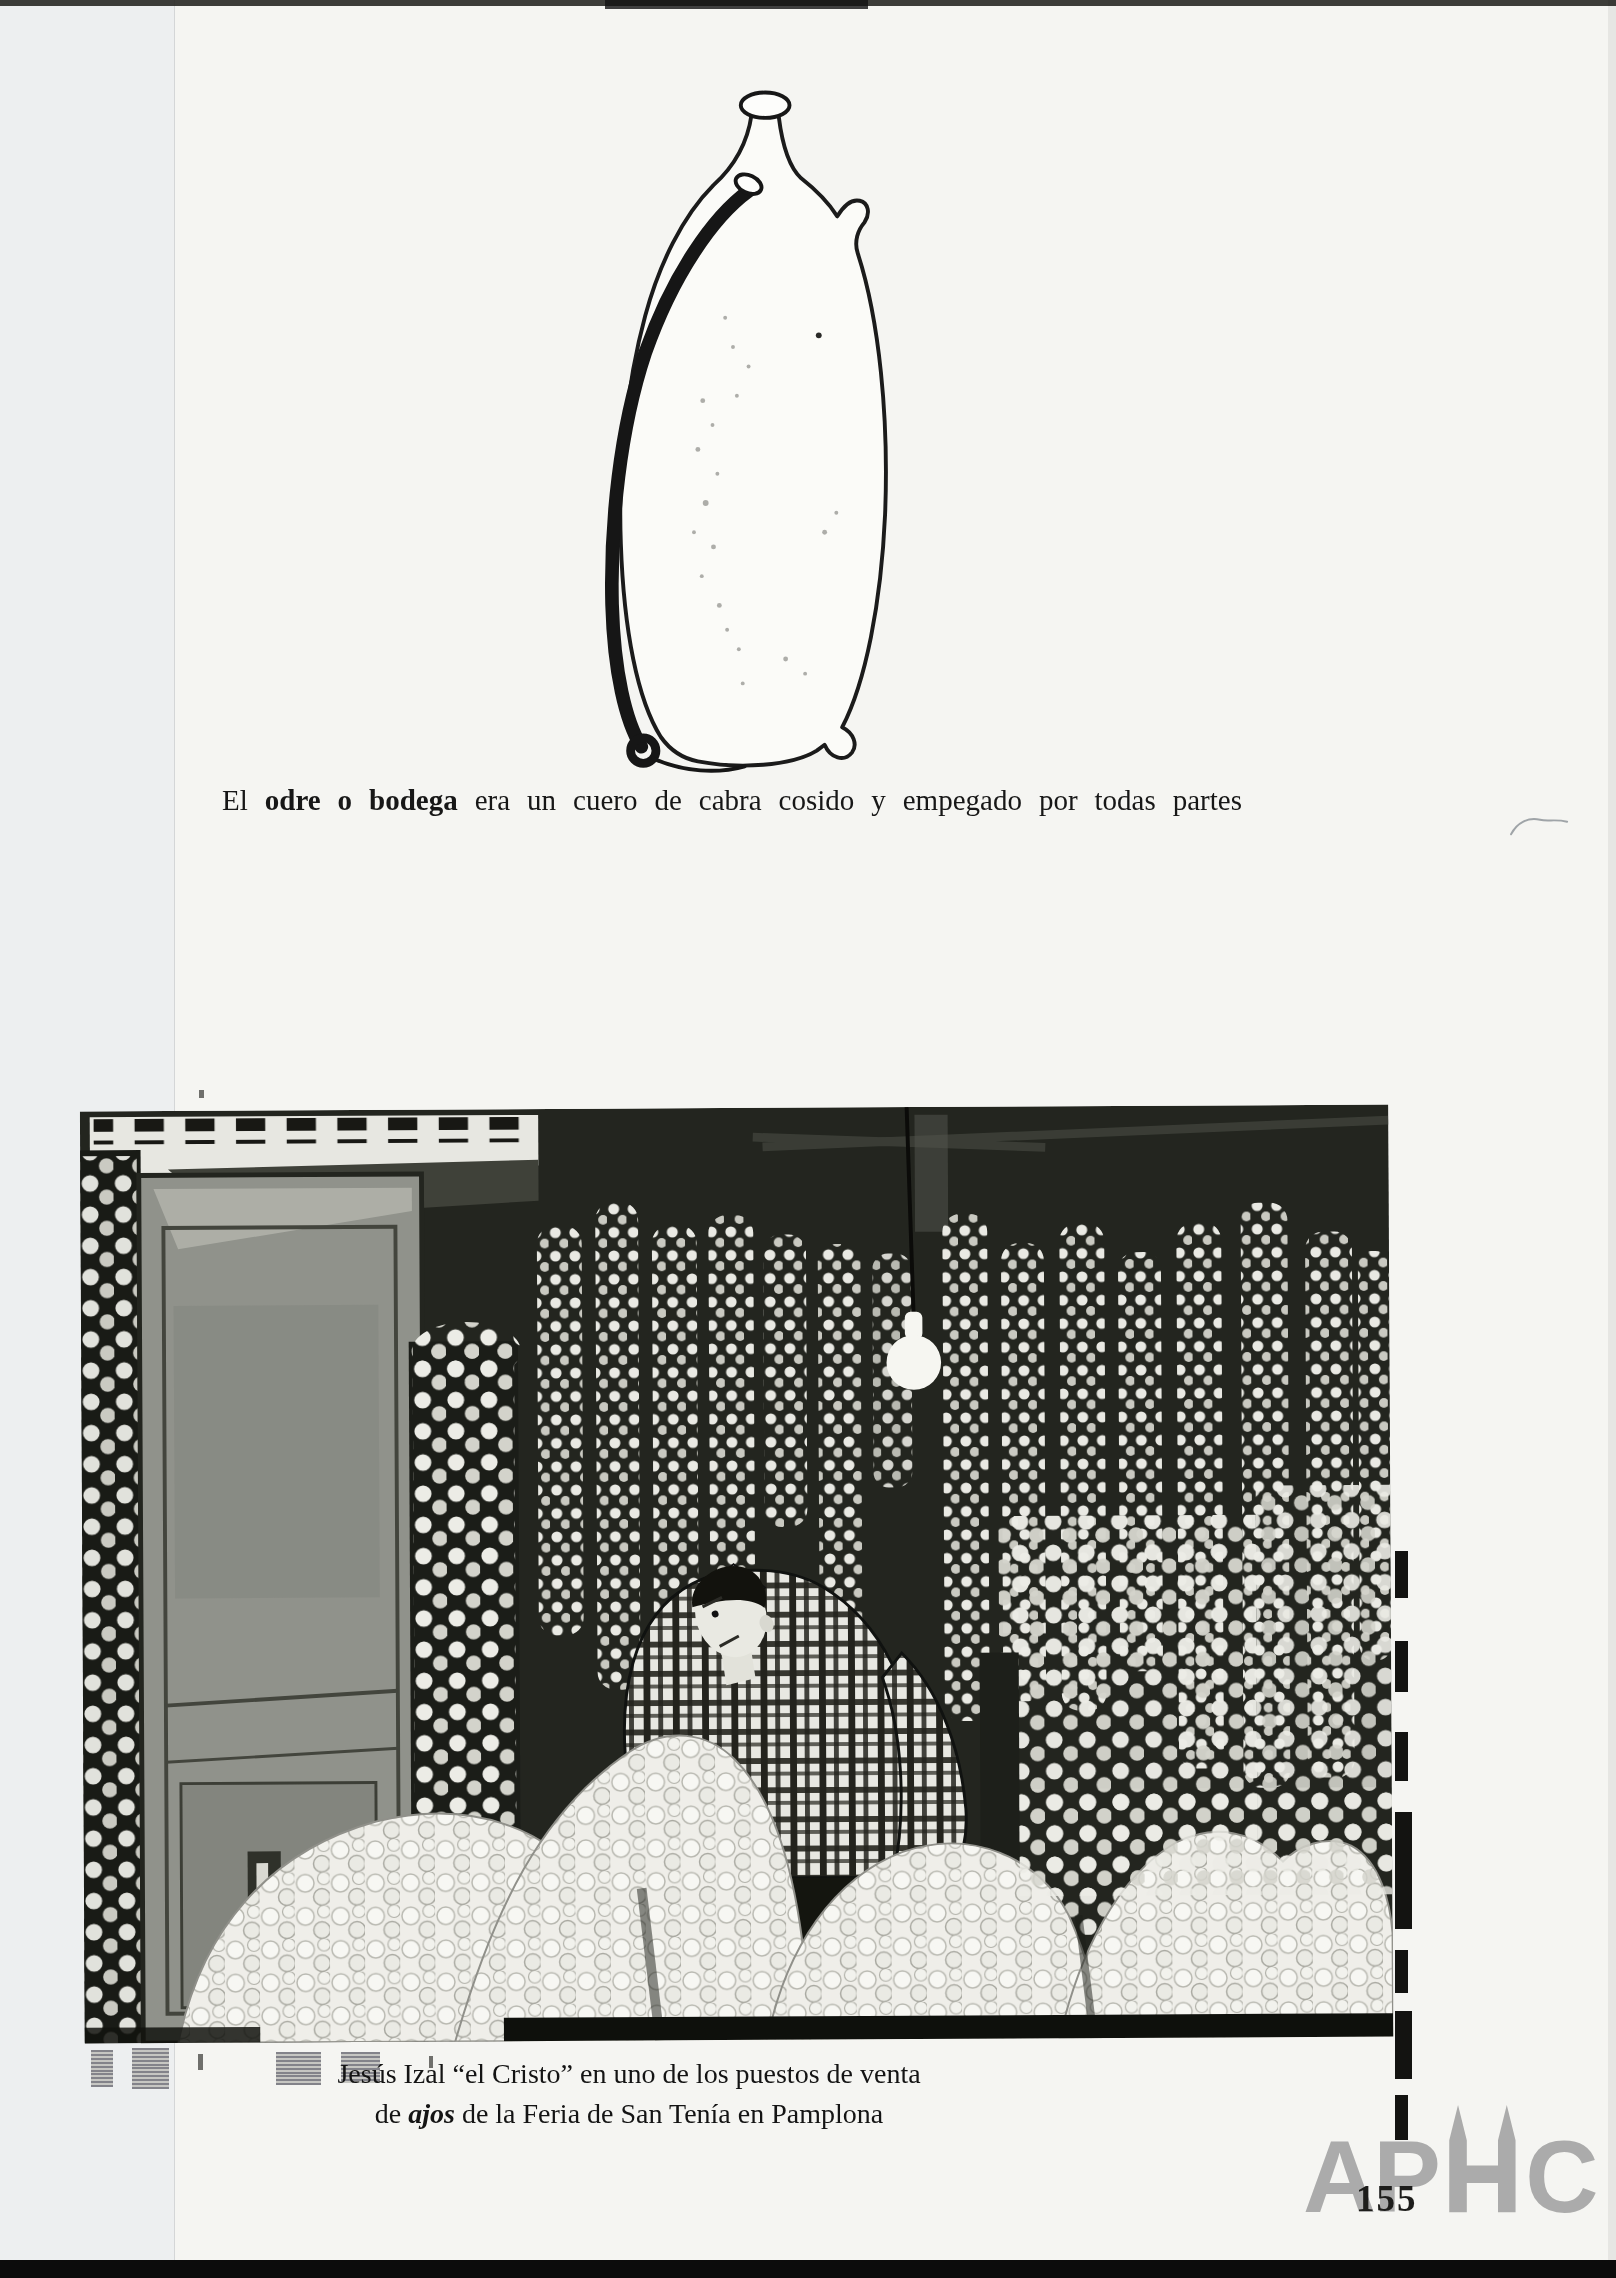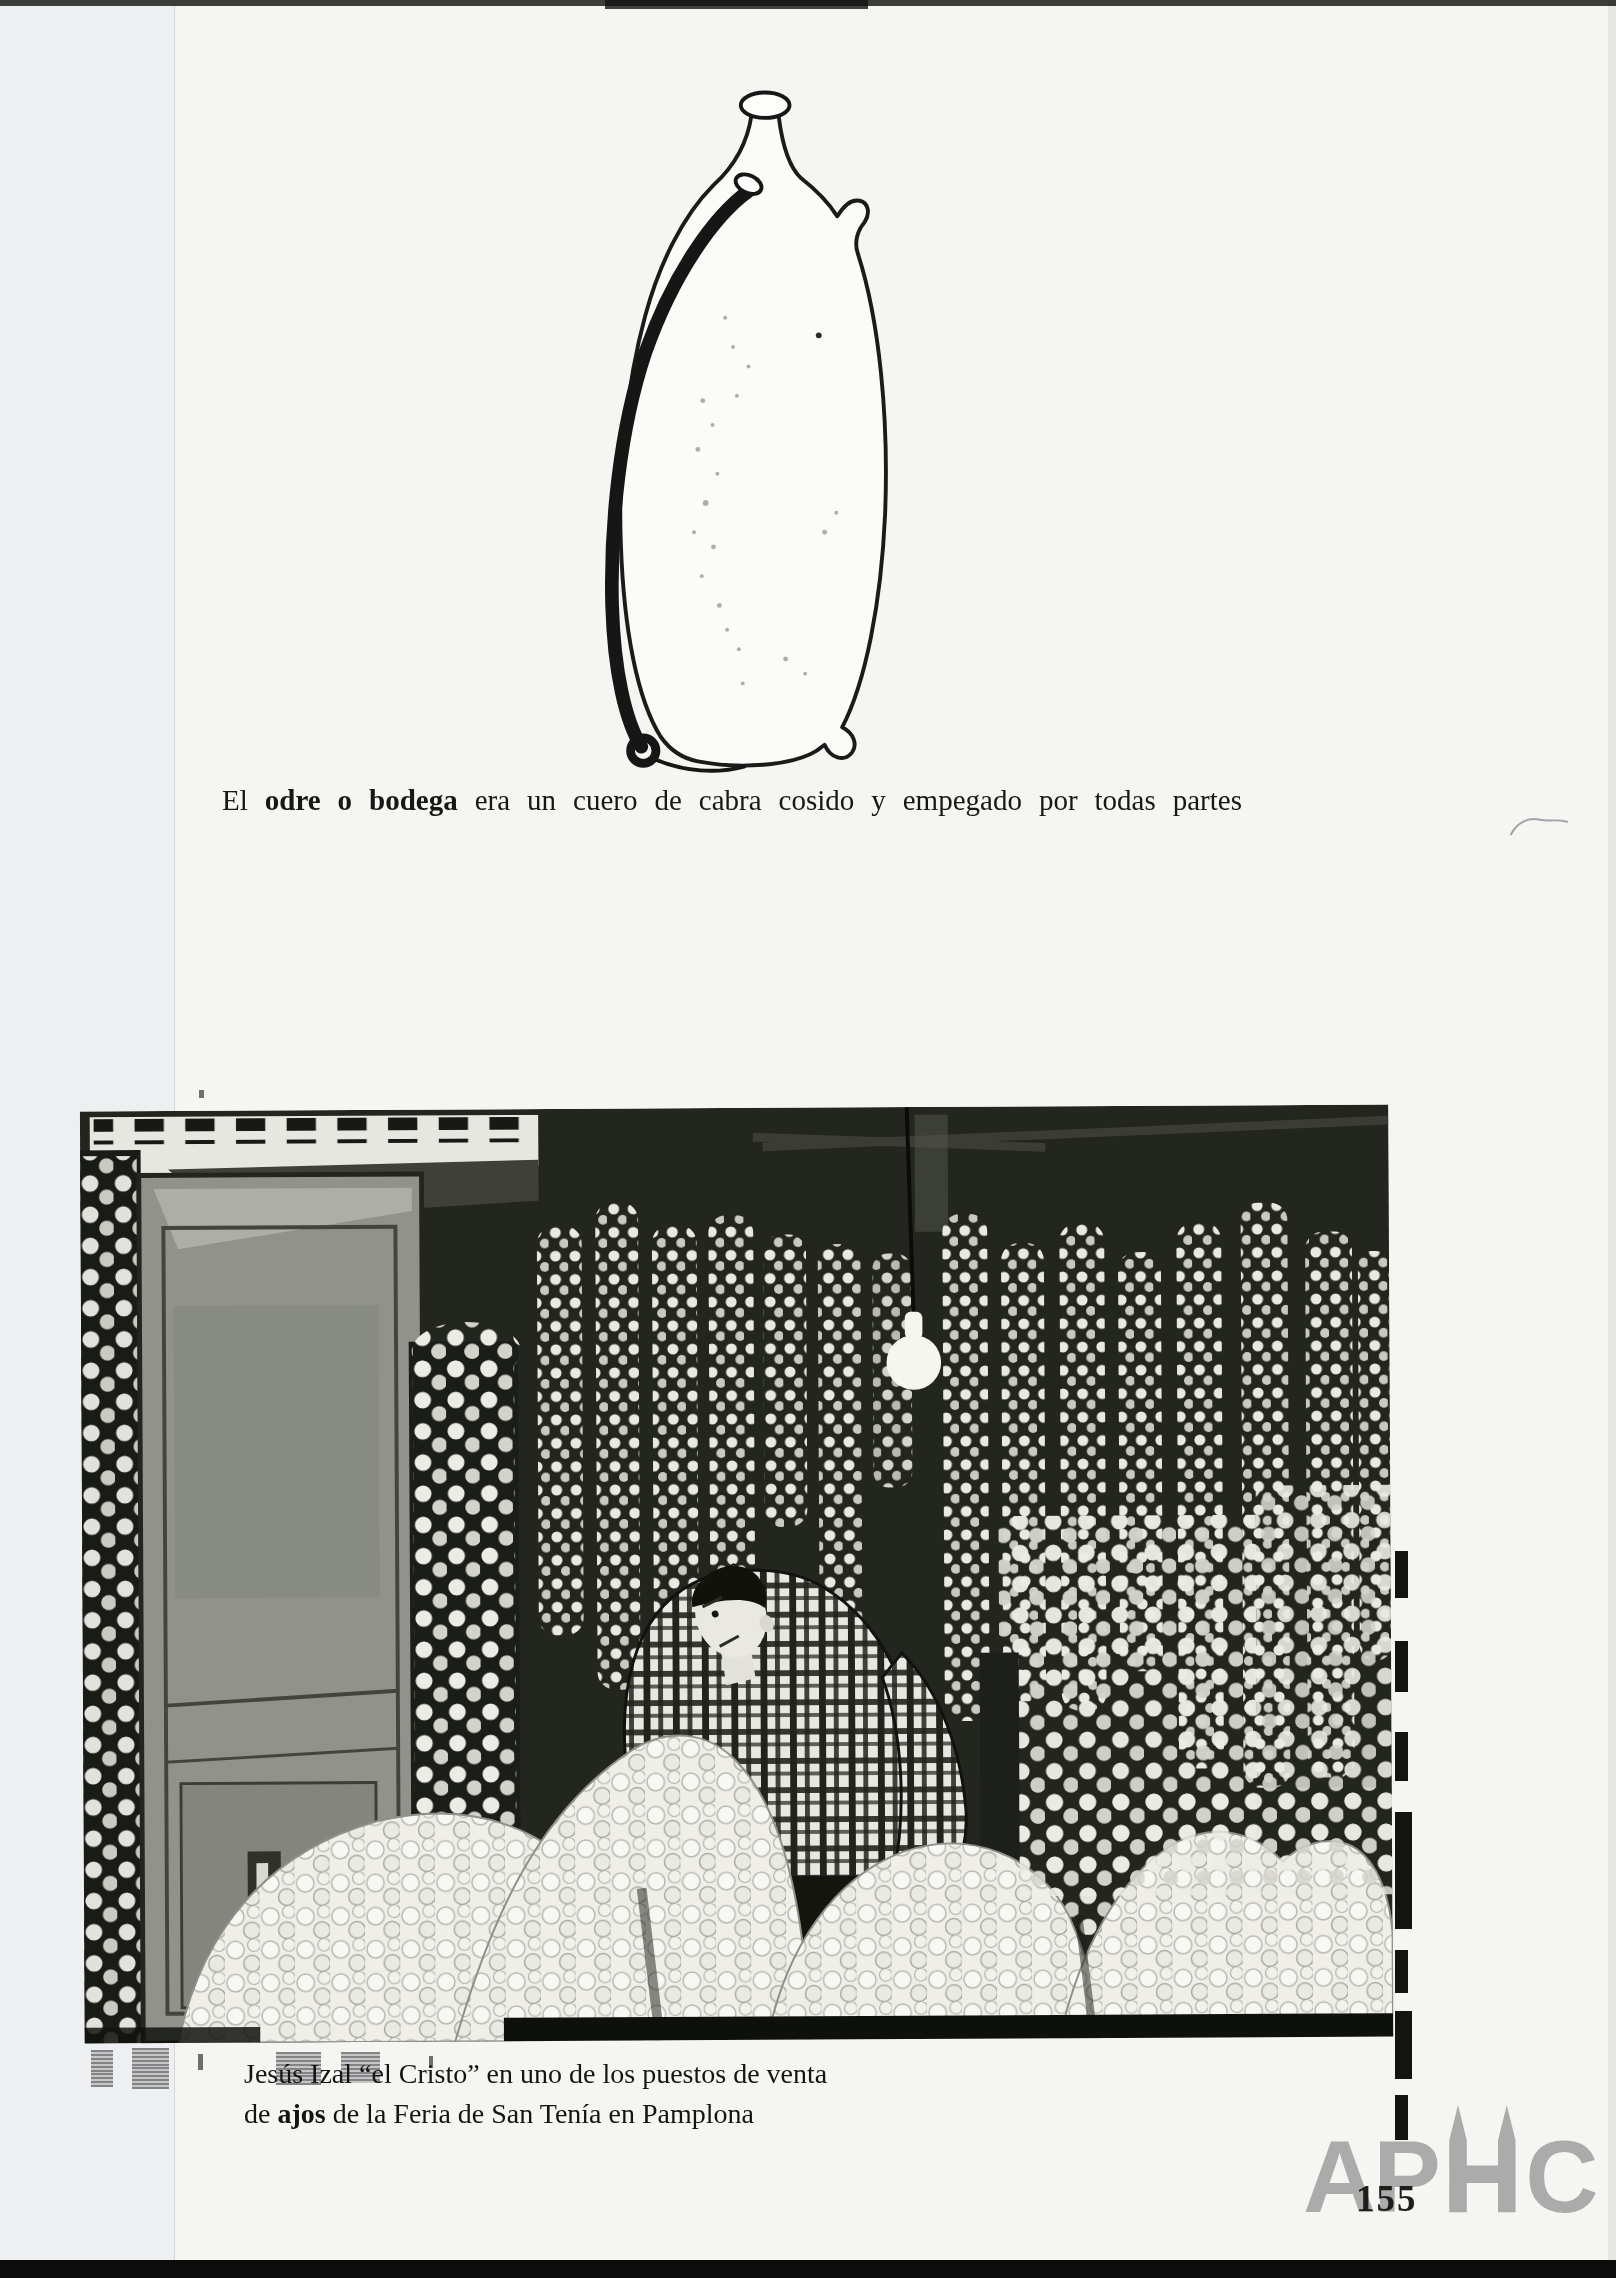--- a/index.html
+++ b/index.html
@@ -24,22 +24,22 @@
   .pline.j{text-align:justify;text-align-last:justify;}
   .pline b{font-weight:700;}
   
   .photo-wrap{left:82px;top:1108px;width:1309px;height:932px;transform:rotate(-0.3deg);}
   
   .hatch{background:repeating-linear-gradient(180deg,#83838a 0 2px,#c6c6c2 2px 3.9px);}
   .tickmark{background:#6f6f6c;}
   
   .rdash{left:1395px;width:12.7px;background:#131311;}
   
-  .caption{left:244px;top:2054px;width:770px;font-size:28px;line-height:40px;color:#141414;}
-  .caption b{font-weight:700;}
+  .caption{left:244px;top:2054px;width:770px;font-size:28px;line-height:40px;text-align:center;color:#141414;}
+  .caption b{font-weight:700;font-style:italic;}
   
   .watermark{left:1303px;top:2097px;}
   .pagenum{left:1356px;top:2177px;font-size:37px;font-weight:700;letter-spacing:2px;color:#1d1d1b;font-family:"Liberation Serif",serif;}
   .squiggle{left:1507px;top:813px;}
 </style>
 </head>
 <body>
 
 <div class="abs left-strip"></div>
 <div class="abs top-edge"></div>

